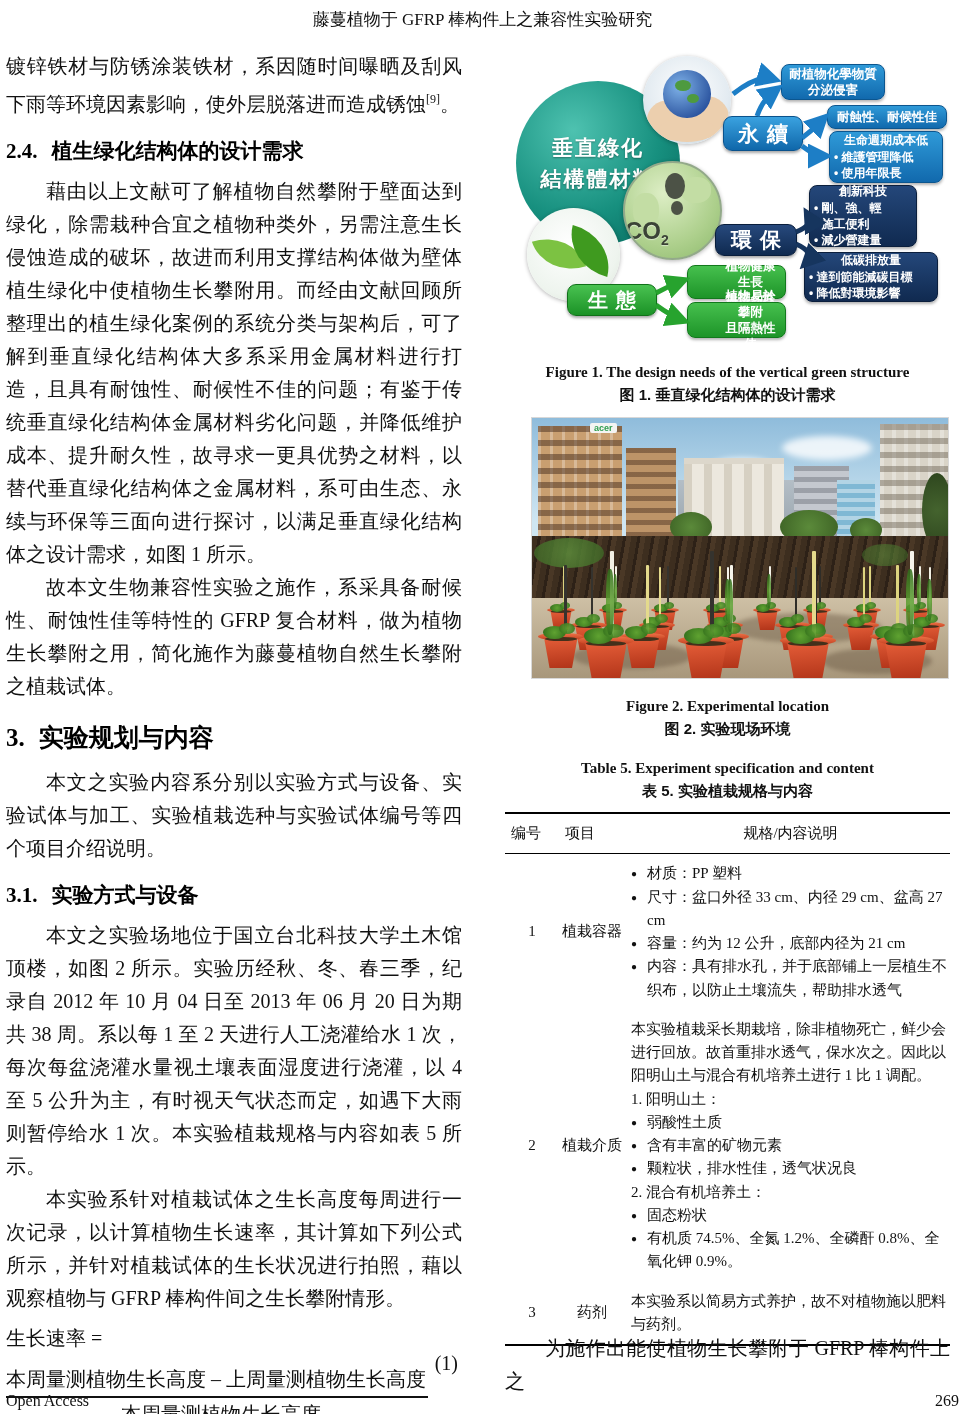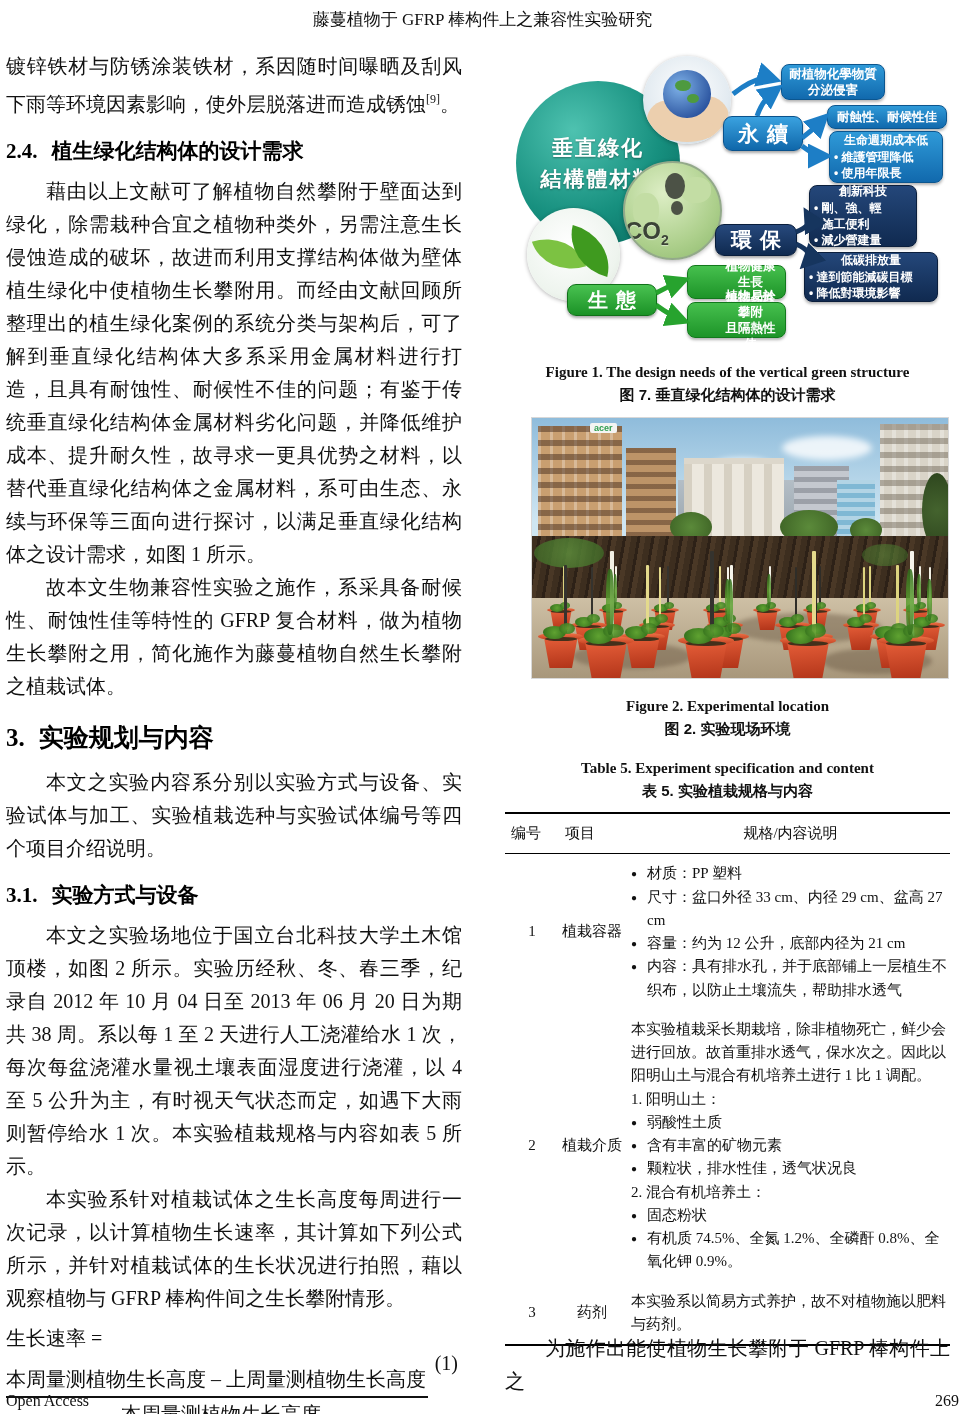--- a/index.html
+++ b/index.html
@@ -209,21 +209,21 @@
       <path d="M 297 100 C 308 108 312 110 319 110" fill="none" stroke="#1d7ec6" stroke-width="5" marker-end="url(#m-blue)"></path>
       <path d="M 291 186 C 303 181 307 176 303 169" fill="none" stroke="#16355e" stroke-width="5" marker-end="url(#m-navy)"></path>
       <path d="M 291 198 C 305 204 307 211 301 217" fill="none" stroke="#16355e" stroke-width="5" marker-end="url(#m-navy)"></path>
       <path d="M 151 247 C 162 241 169 238 177 235" fill="none" stroke="#27a32e" stroke-width="5" marker-end="url(#m-green)"></path>
       <path d="M 151 259 C 162 267 169 271 177 274" fill="none" stroke="#27a32e" stroke-width="5" marker-end="url(#m-green)"></path>
     </svg>
   </div>
 
   <div class="caption" style="top:362px;">
     <div class="en">Figure 1. The design needs of the vertical green structure</div>
-    <div class="zh">图 7.  垂直绿化结构体的设计需求</div>
+    <div class="zh">图 1.  垂直绿化结构体的设计需求</div>
   </div>
 
   <div id="fig2">
     <div class="sky"></div>
     <div class="cloud" style="left:250px;top:18px;width:90px;height:24px;"></div>
     <div class="cloud" style="left:180px;top:40px;width:60px;height:16px;"></div>
     <div class="bld" style="left:6px;top:8px;width:84px;height:112px;background:
         repeating-linear-gradient(180deg,rgba(70,45,30,.5) 0 6px,rgba(0,0,0,0) 6px 14px),
         repeating-linear-gradient(90deg,rgba(255,255,255,.28) 0 3px,rgba(0,0,0,0) 3px 12px),#c99f70;"></div>
     <div class="bld" style="left:94px;top:30px;width:50px;height:88px;background:

